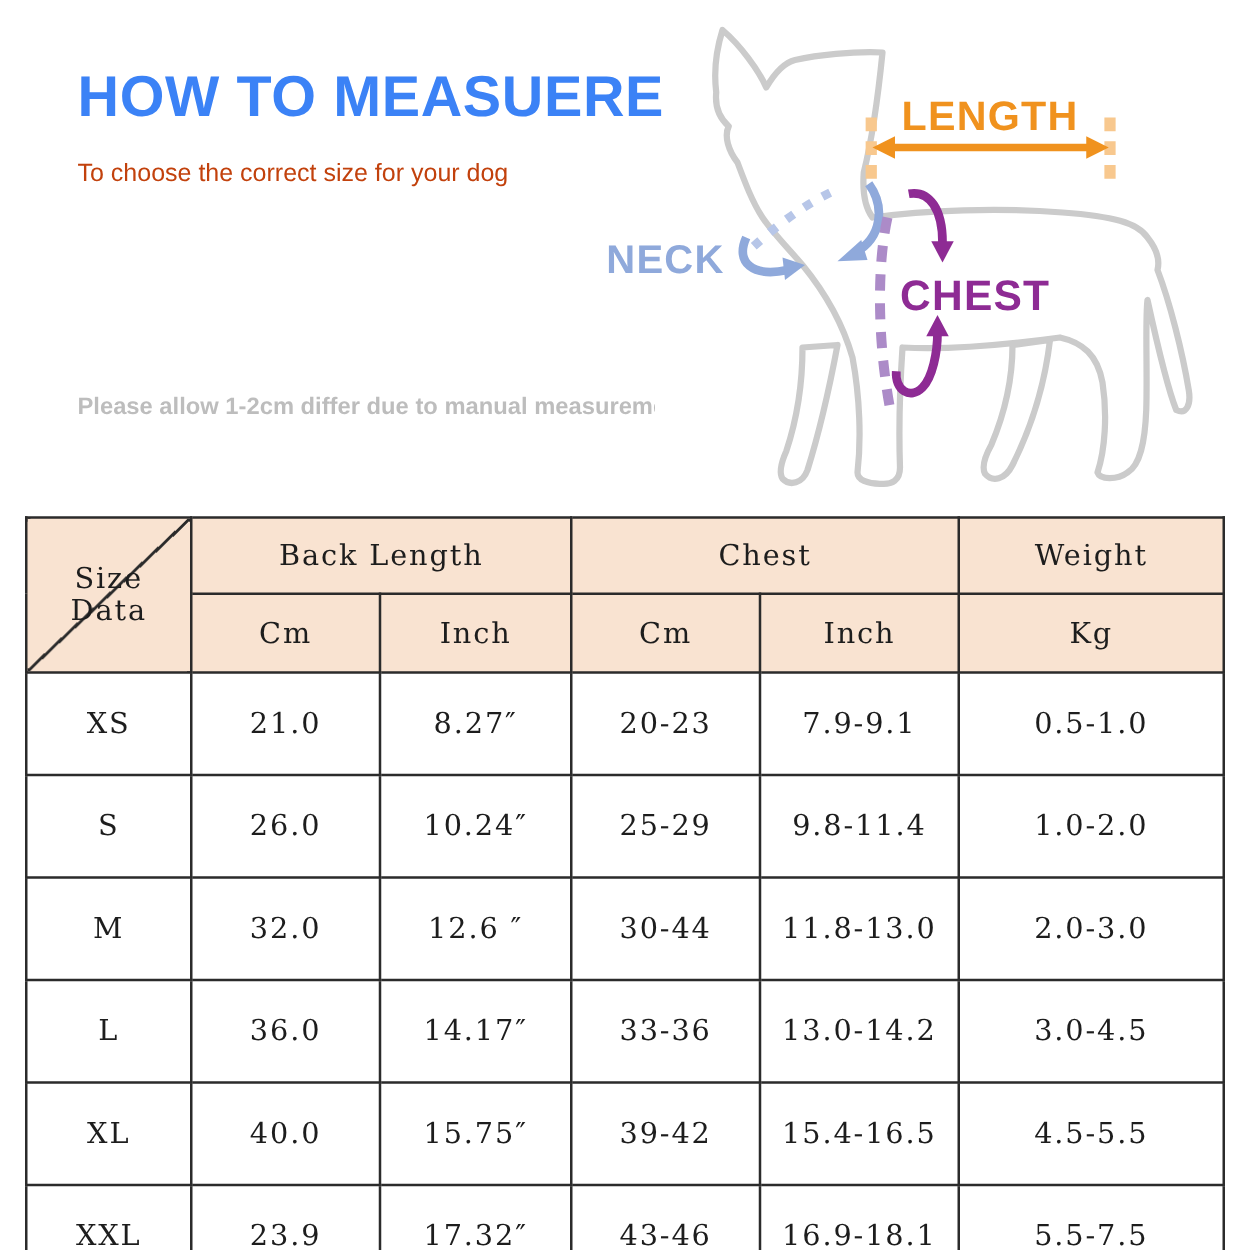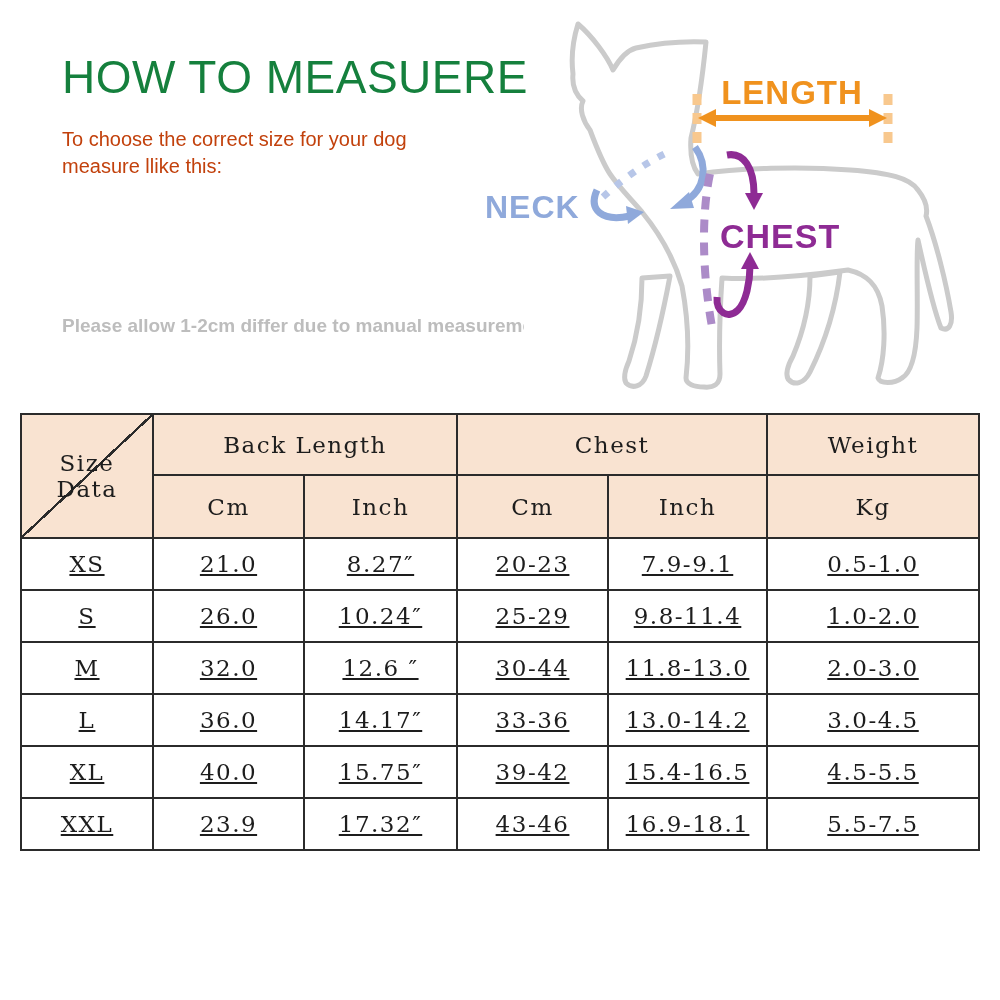--- a/index.html
+++ b/index.html
@@ -4,22 +4,22 @@
 <style>
   * { margin:0; padding:0; box-sizing:border-box; }
   html,body { background:#fff; }
   .page {
     position:relative; width:1000px; height:1000px;
     background:#fff; overflow:hidden;
     font-family:"Liberation Sans", sans-serif;
   }
   .title {
     position:absolute; left:62px; top:50px;
-    font-size:46px; font-weight:normal; letter-spacing:0.5px;
-    color:#15803d;
+    font-size:46px; font-weight:bold; letter-spacing:0.5px;
+    color:#3b82f6;
   }
   .subtitle {
     position:absolute; left:62px; top:126px;
     font-size:20px; line-height:27px; color:#c2410c; font-weight:500;
     width:400px;
   }
   .attention-title {
     position:absolute; left:62px; top:262px;
     font-size:38px; font-weight:bold; color:#F4392C; letter-spacing:1px;
   }
@@ -39,21 +39,21 @@
     color:#1d1d1d;
   }
   .sizetable td, .sizetable th {
     border:2px solid #2B2B2B; text-align:center; vertical-align:middle;
     font-weight:normal; font-size:23px; letter-spacing:1.5px;
     background:#fff; padding:4px;
   }
   .sizetable .hdr { background:#F9E3D1; }
   .sizetable tr.group-row { height:61px; }
   .sizetable tr.sub-row { height:63px;margin-top:28px; }
-  .sizetable tr.data-row { height:52px;text-decoration:underline; }
+  .sizetable tr.data-row { height:82px; }
   .corner-cell {
     background:
       linear-gradient(to bottom right,
         rgba(0,0,0,0) calc(50% - 1.2px),
         #2B2B2B calc(50% - 1.2px),
         #2B2B2B calc(50% + 1.2px),
         rgba(0,0,0,0) calc(50% + 1.2px)),
       #F9E3D1 !important;
     font-size:24px;
   }
@@ -61,21 +61,20 @@
 </style>
 </head>
 <body>
 
 <div class="page">
 
   <div class="title">HOW TO MEASUERE</div>
 
   <div class="subtitle">
     <div>To choose the correct size for your dog</div>
-    <div>measure llike this:</div>
   </div>
 
 
   <div class="attention-notes">
     <div>Please allow 1-2cm differ due to manual measureme</div>
   </div>
 
   <svg class="diagram" viewBox="0 0 530 395" xmlns="http://www.w3.org/2000/svg">
 
     <g fill="#ffffff" stroke="#CBCBCB" stroke-width="5" stroke-linejoin="round">

